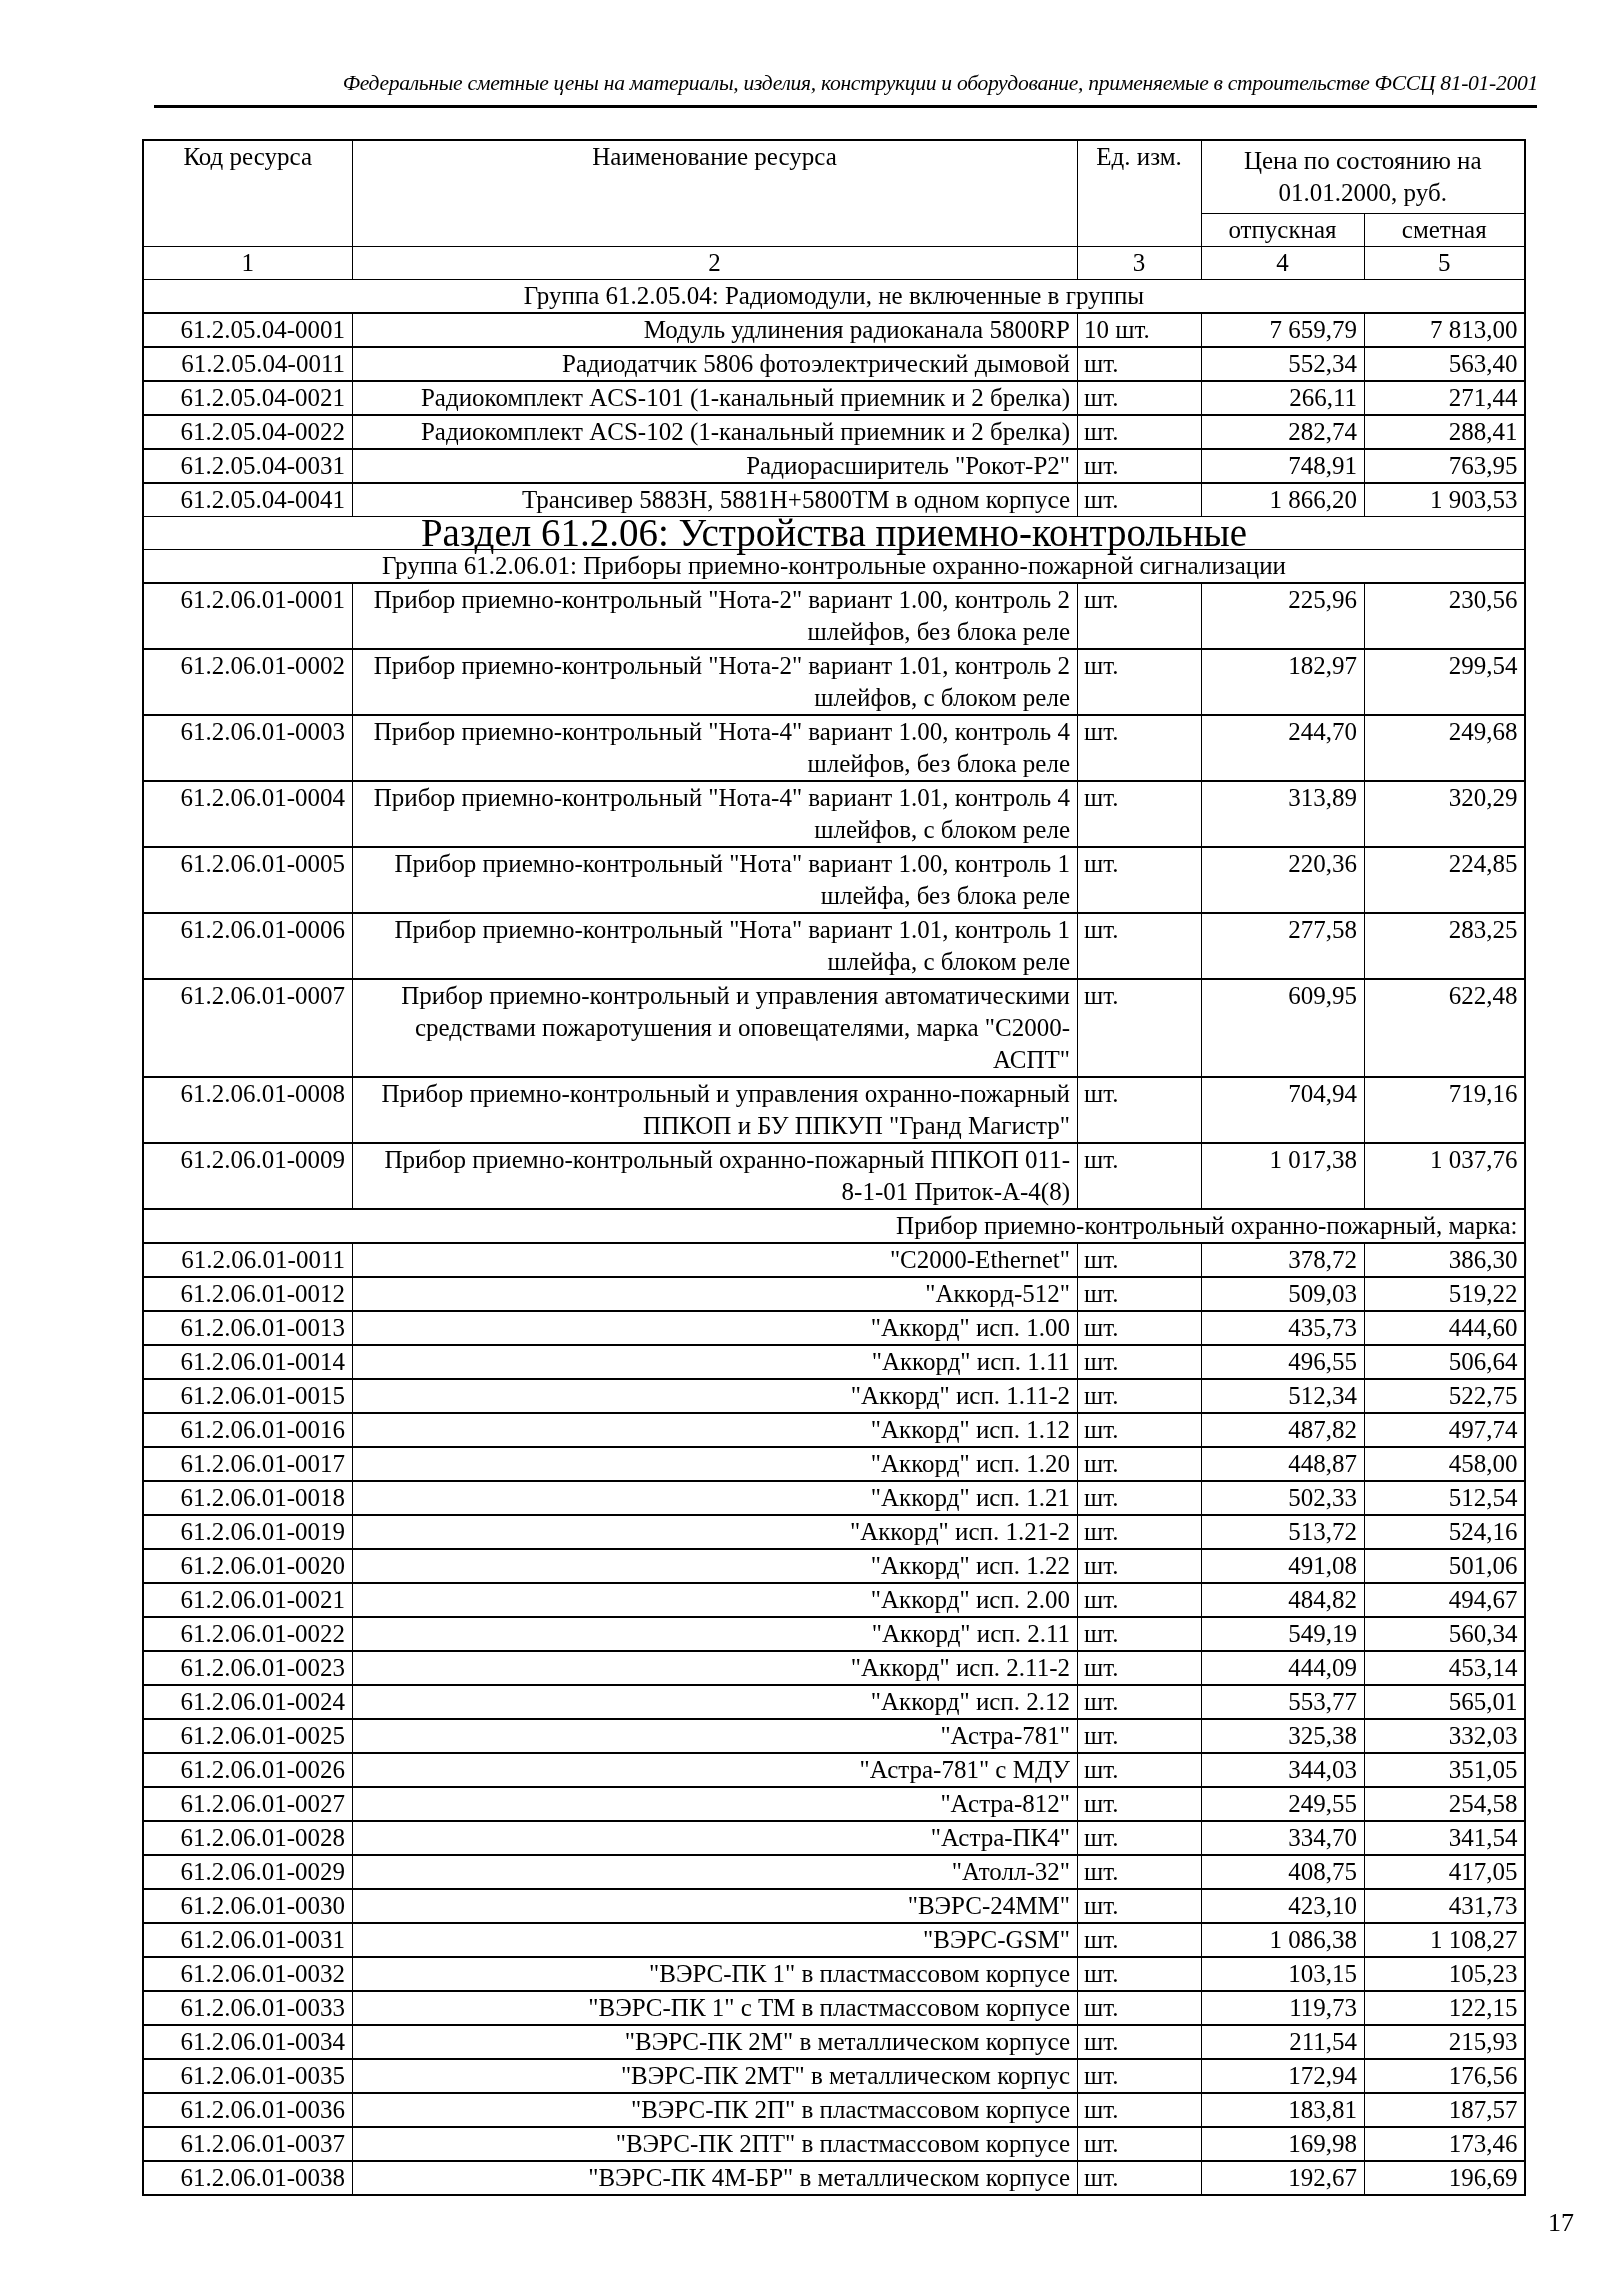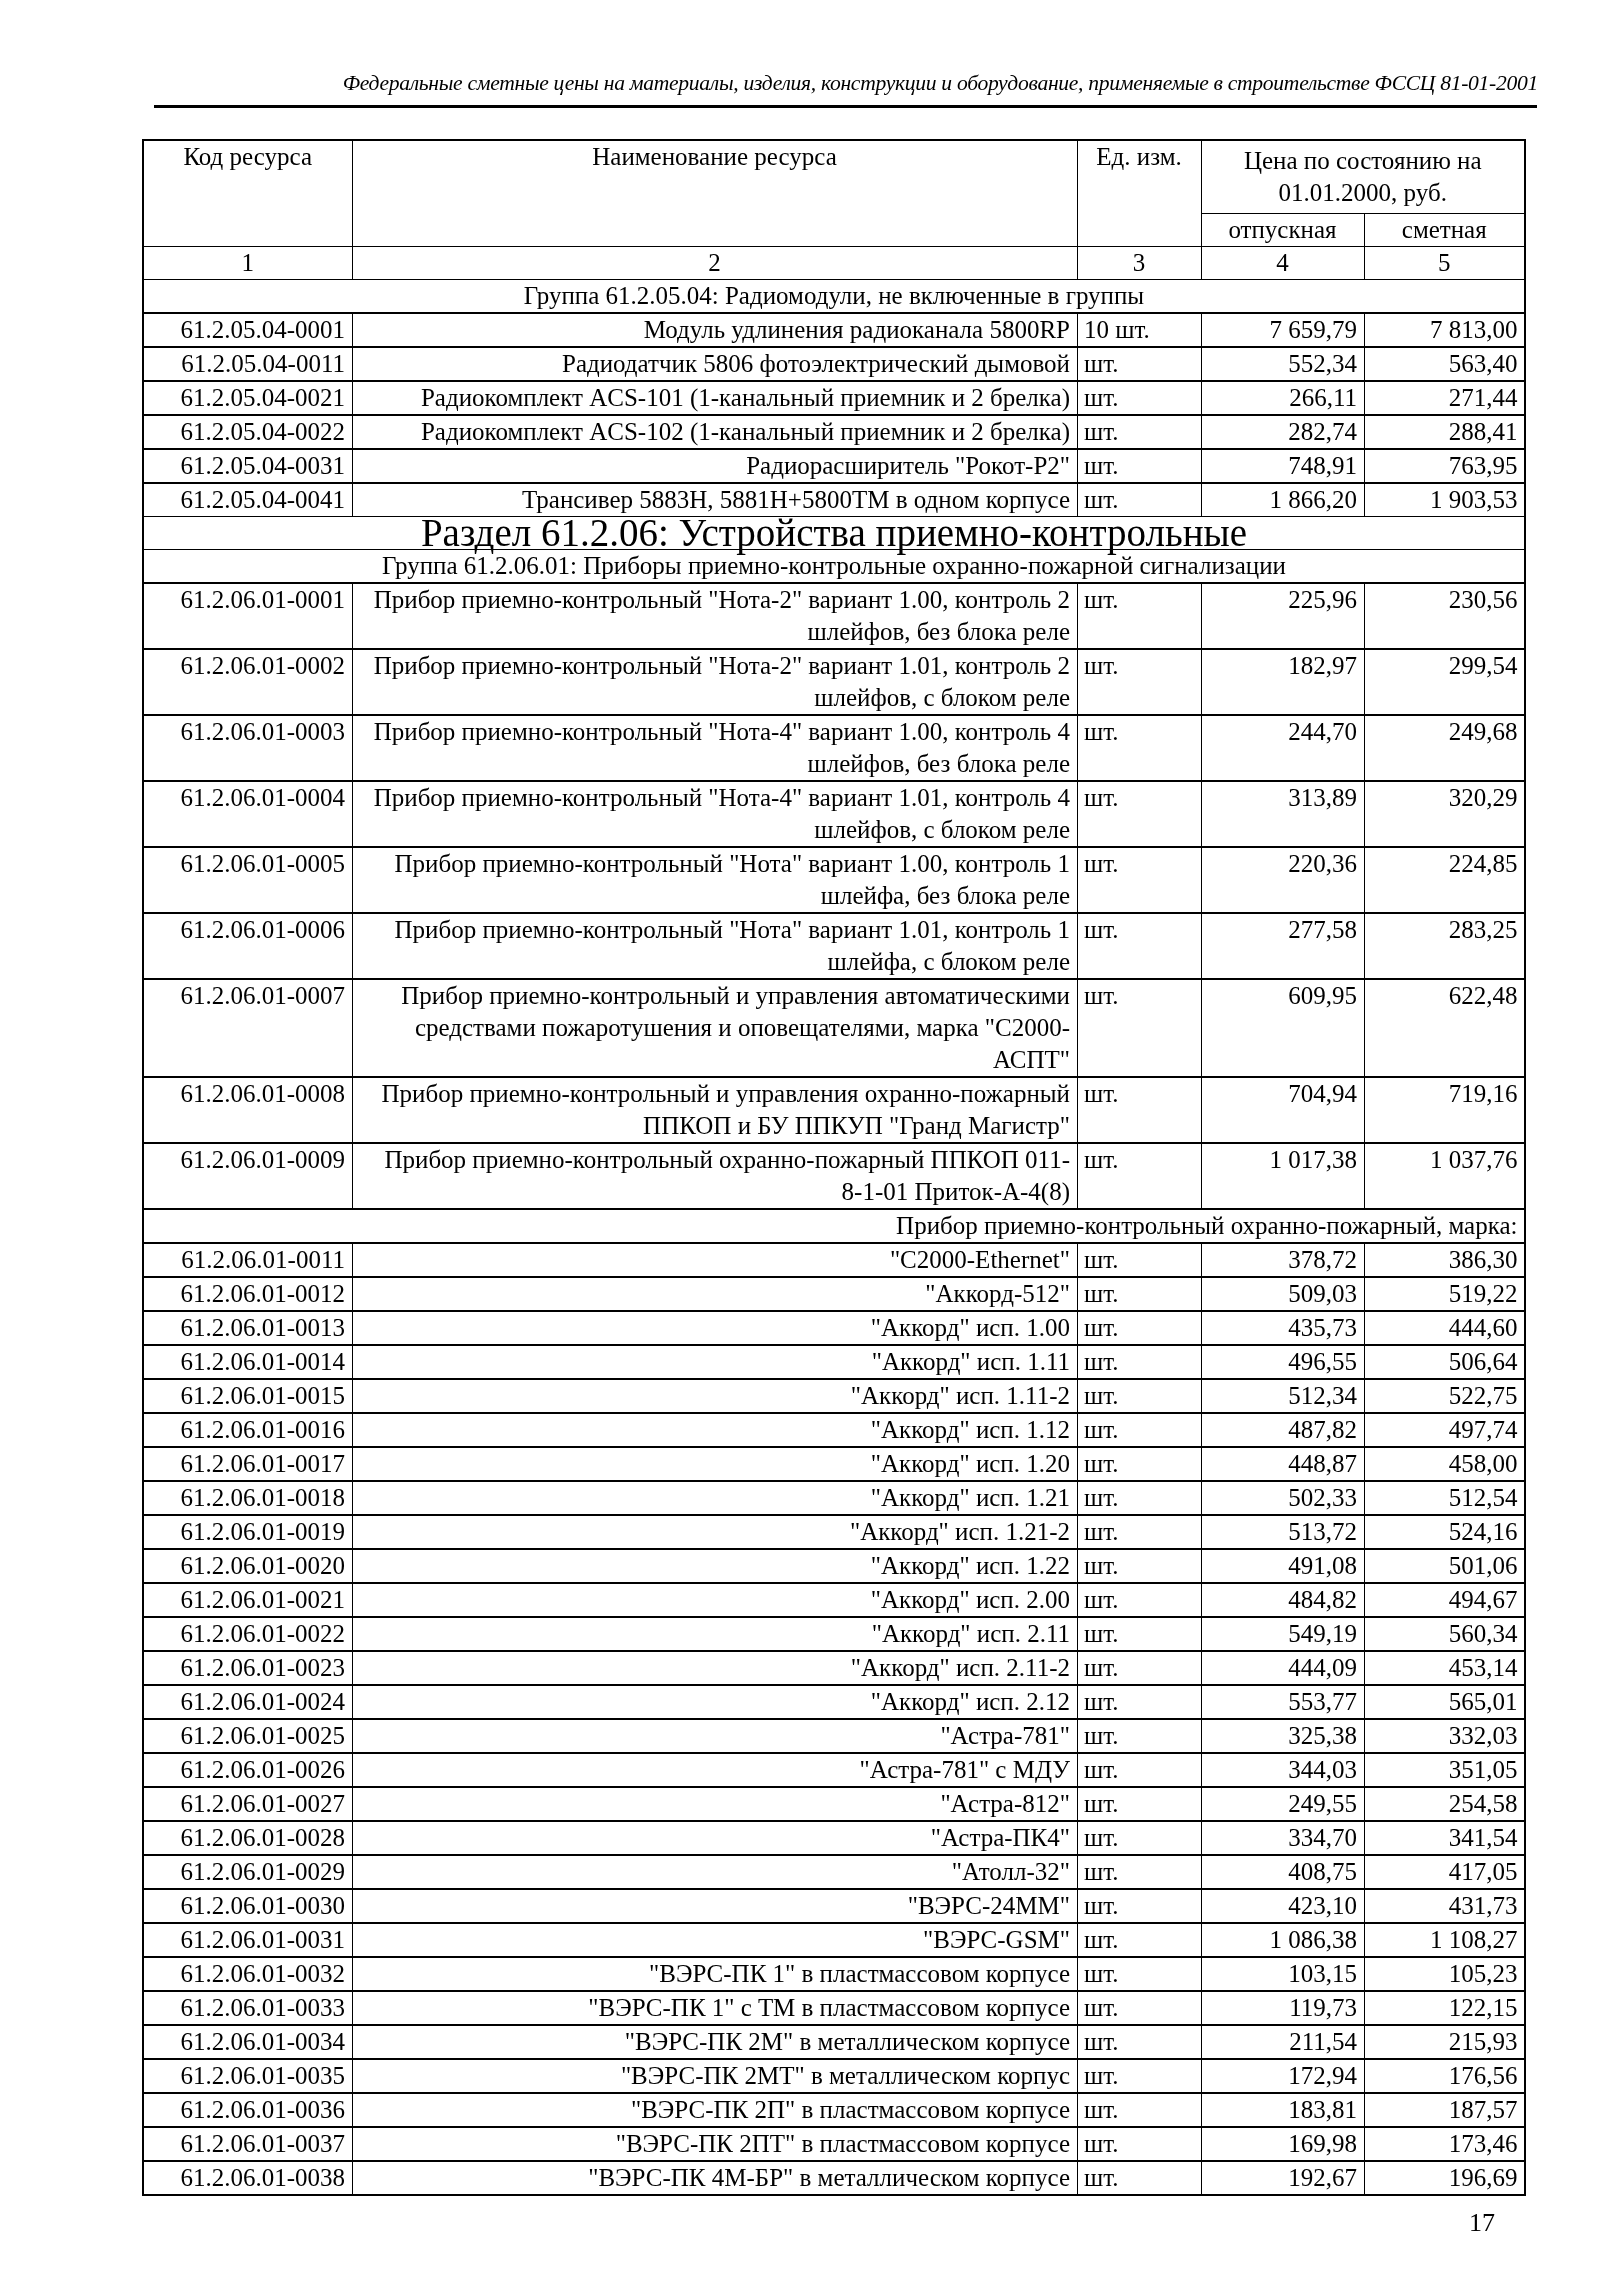--- a/index.html
+++ b/index.html
@@ -25,21 +25,21 @@
          border-bottom: 2.6px solid #000; }
   .heading-row td { font-weight: bold; text-align: center; font-size: 30px; line-height: 37px;
          border-top: 2.6px solid #000; border-bottom: 2.6px solid #000; }
   .heading-row.section td { font-size: 39px; }
   td.code { text-align: right; white-space: nowrap; padding: 0 3.9px; }
   td.name { text-align: right; }
   td.name.indent { padding-left: 39px; }
   td.unit { }
   td.price { text-align: right; white-space: nowrap; }
   tr.data-row td { border-top: 2px solid #000; }
-  .page-number { position: absolute; left: 1460px; top: 2208px; font-size: 26px; width: 44px; text-align: center; }
+  .page-number { position: absolute; left: 1548px; top: 2208px; font-size: 26px; width: 44px; text-align: left; }
 </style>
 </head>
 <body>
 
 <div class="running-title">Федеральные сметные цены на материалы, изделия, конструкции и оборудование, применяемые в строительстве ФССЦ 81-01-2001</div>
 <div class="title-rule"></div>
 
 <table class="price-table">
   <colgroup>
     <col class="c-code">

